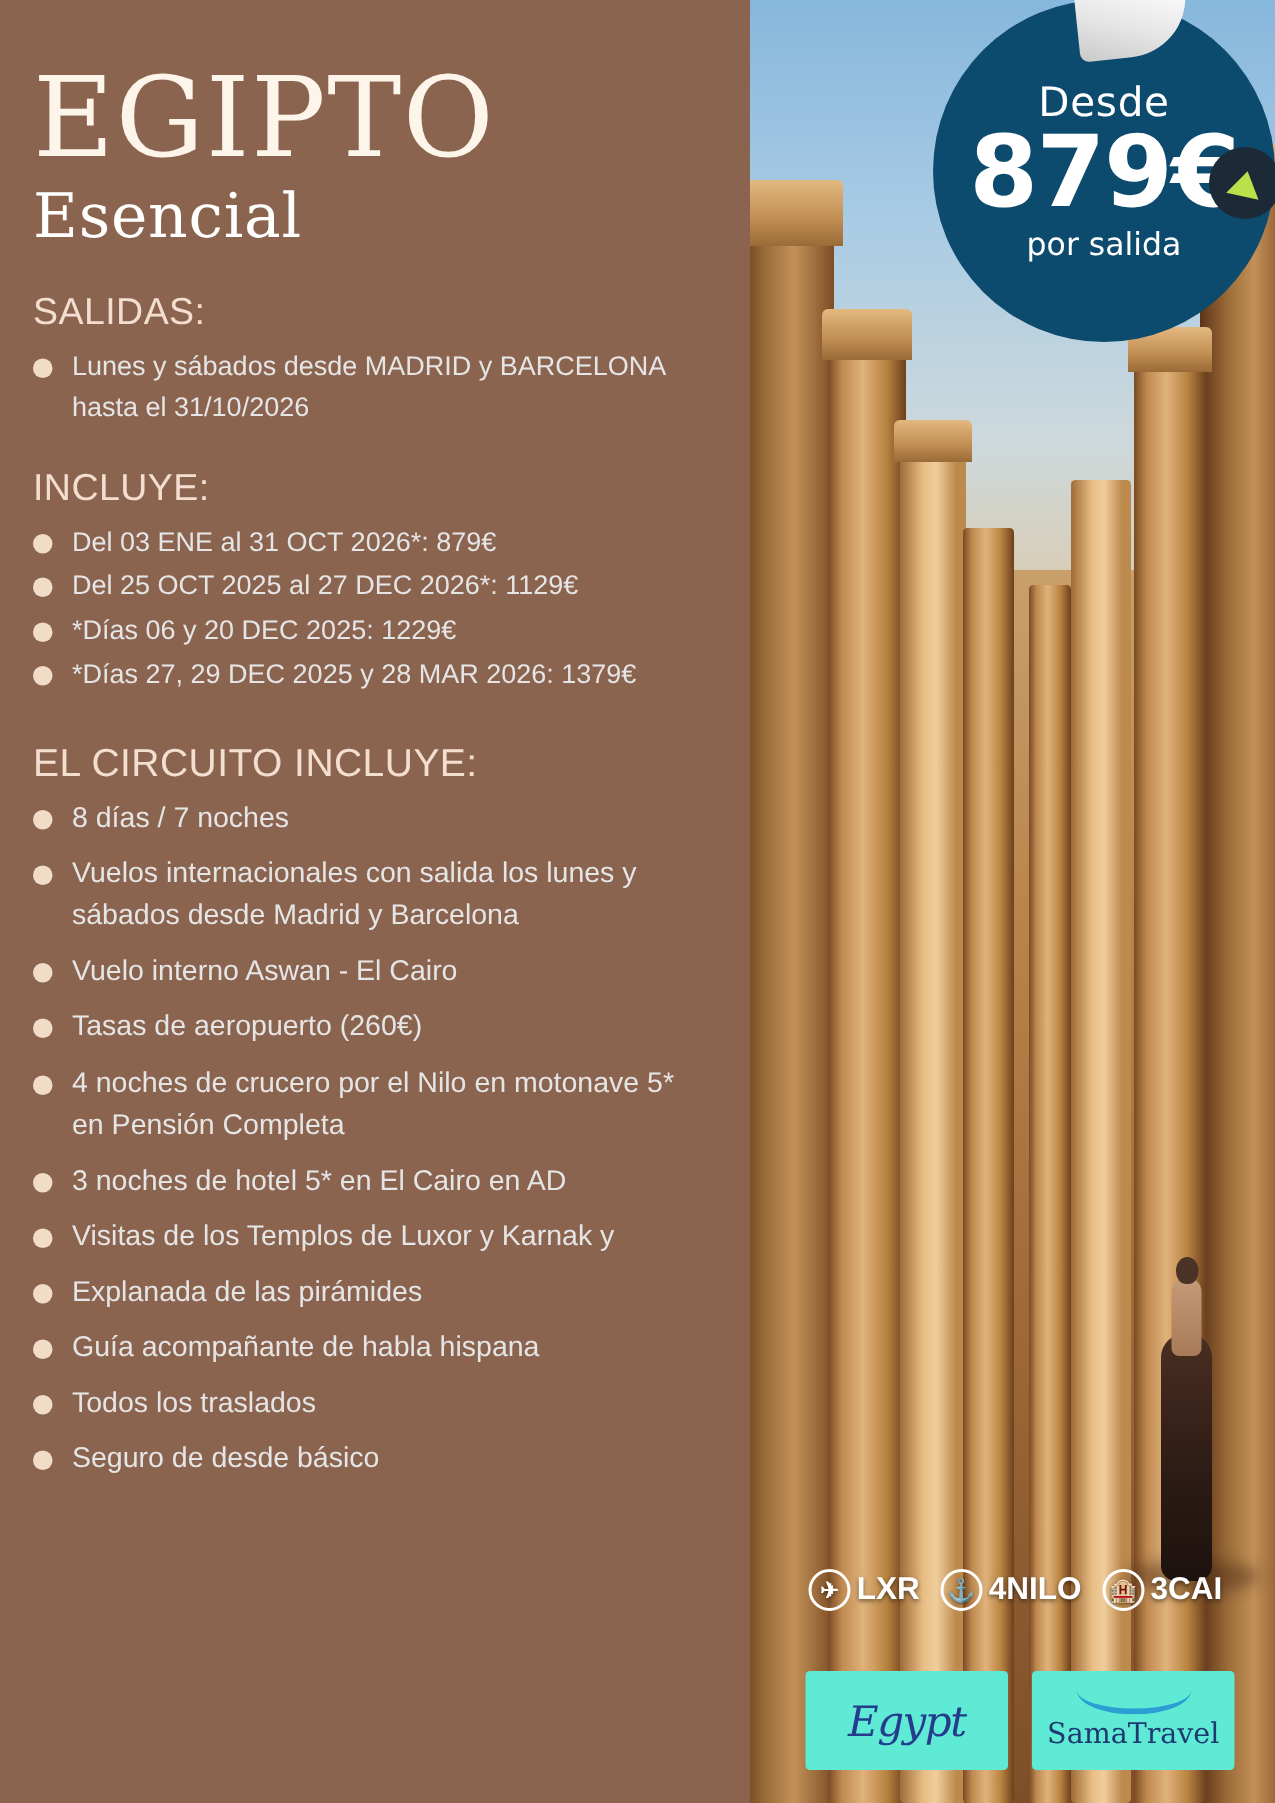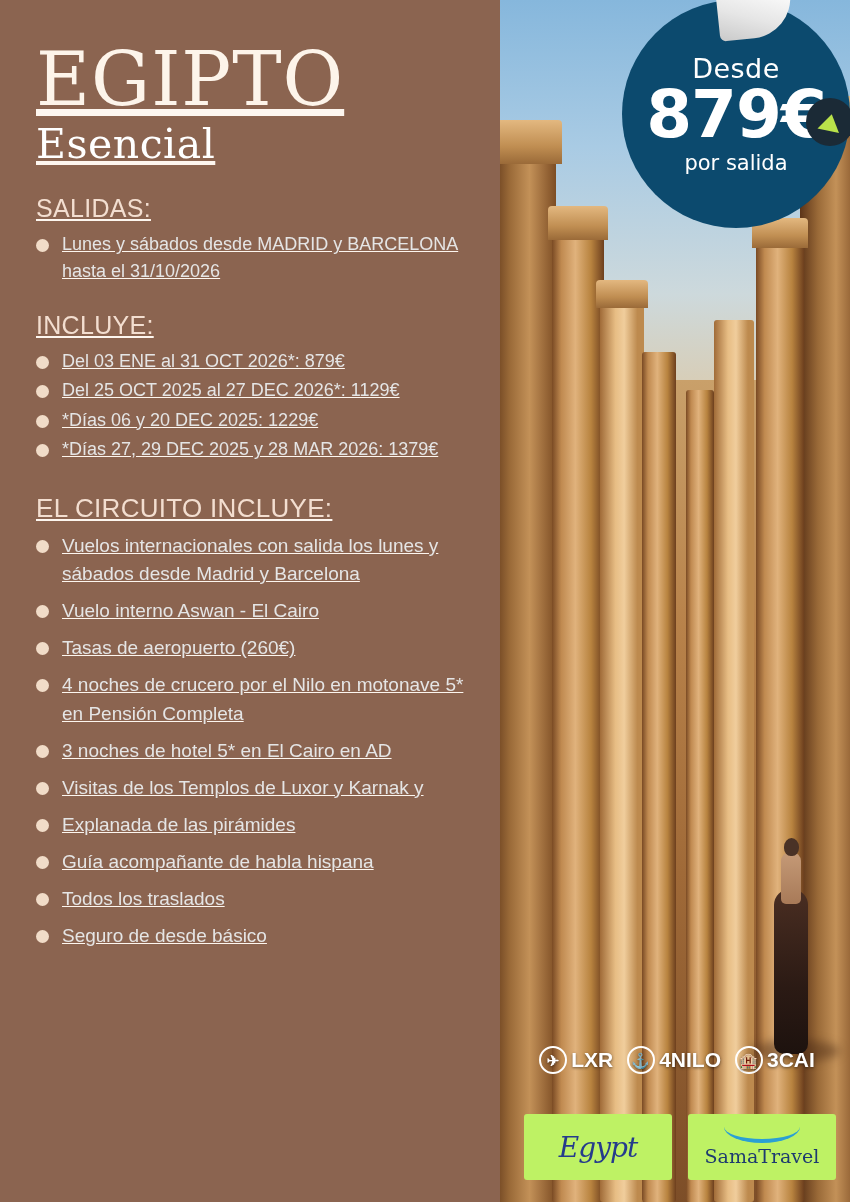--- a/index.html
+++ b/index.html
@@ -128,23 +128,22 @@
     border-right: 11px solid transparent;
     border-bottom: 17px solid #b9e24a;
     transform: rotate(12deg);
   }
 
   
   .content {
     position: absolute;
     top: 0; left: 0;
     width: 500px; height: 1202px;
-    padding: 44px 26px 0 36px;
+    padding: 44px 26px 0 22px;
     color: #fdf6ef;
-    text-decoration: underline;
   }
   h1.title {
     font-family: "DejaVu Serif", serif;
     font-size: 74px;
     font-weight: normal;
     letter-spacing: 1px;
     line-height: .95;
     color: #fdf4ea;
   }
   h2.subtitle {
@@ -213,23 +212,23 @@
     display: flex; align-items: center; justify-content: center;
     font-size: 15px; line-height: 1;
   }
   .logos {
     position: absolute;
     left: 20px; bottom: 22px;
     width: 320px;
     display: flex; gap: 16px; justify-content: center;
   }
   .logo-box {
-    background: #bef264;
+    background: #5eead4;
     border-radius: 3px;
-    width: 148px; height: 66px;
+    width: 135px; height: 66px;
     display: flex; align-items: center; justify-content: center;
     flex-direction: column;
   }
   .logo-egypt {
     font-family: "DejaVu Serif", serif;
     font-style: italic;
     font-size: 28px;
     color: #253b8c;
     letter-spacing: -1px;
   }
@@ -331,20 +330,21 @@
     <div class="section-head">INCLUYE:</div>
     <ul class="bullets">
       <li>Del 03 ENE al 31 OCT 2026*: 879€</li>
       <li>Del 25 OCT 2025 al 27 DEC 2026*: 1129€</li>
       <li>*Días 06 y 20 DEC 2025: 1229€</li>
       <li>*Días 27, 29 DEC 2025 y 28 MAR 2026: 1379€</li>
     </ul>
 
     <div class="section-head big">EL CIRCUITO INCLUYE:</div>
     <ul class="bullets spaced">
+      <li>8 días / 7 noches</li>
       <li>Vuelos internacionales con salida  los lunes y sábados desde Madrid y Barcelona</li>
       <li>Vuelo interno Aswan - El Cairo</li>
       <li>Tasas de aeropuerto (260€)</li>
       <li>4 noches de crucero por el Nilo en motonave 5* en Pensión Completa</li>
       <li>3 noches de hotel 5* en El Cairo en AD</li>
       <li>Visitas de los Templos de Luxor y Karnak y</li>
       <li>Explanada de las pirámides</li>
       <li>Guía acompañante de habla hispana</li>
       <li>Todos los traslados</li>
       <li>Seguro de desde básico</li>

